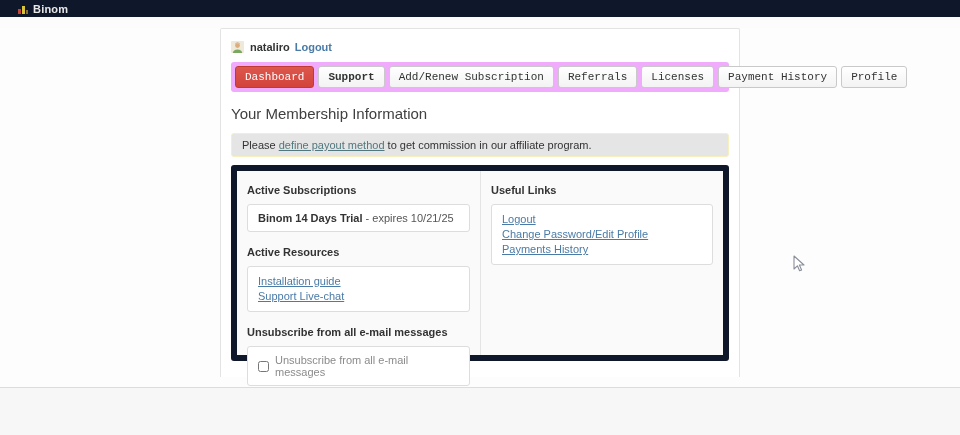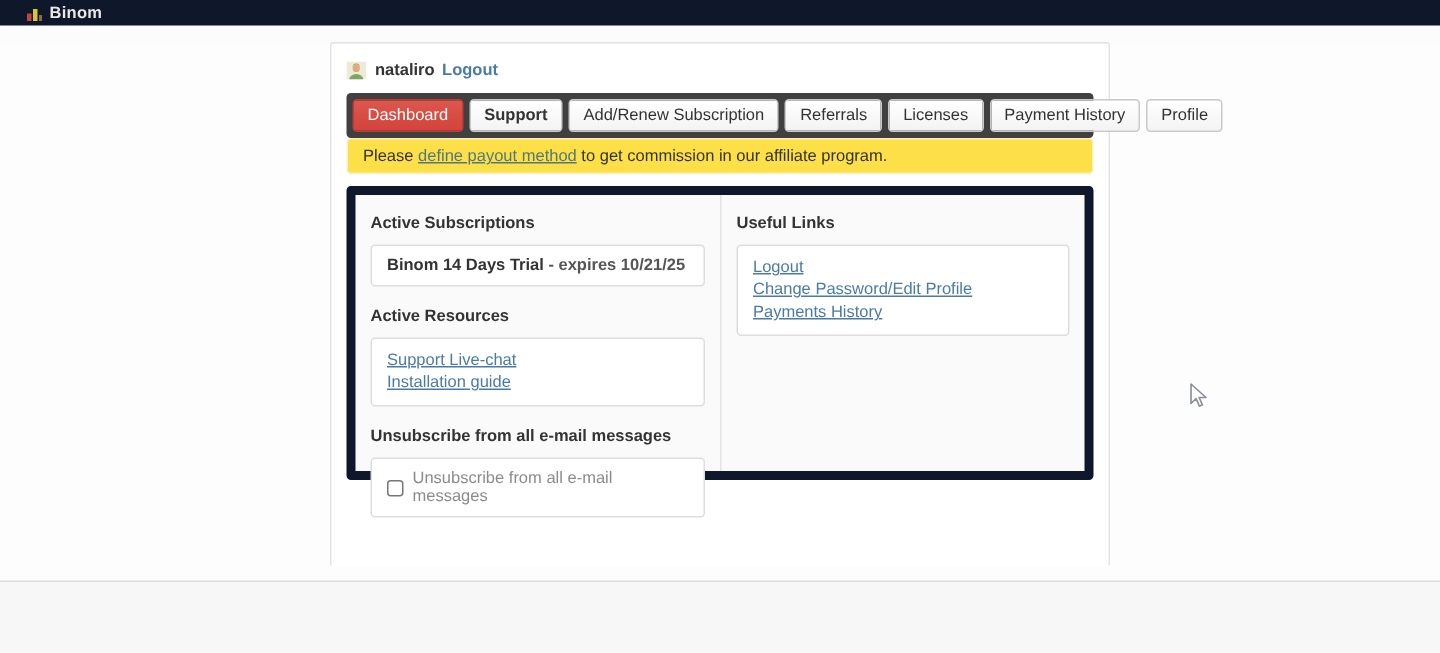--- a/index.html
+++ b/index.html
@@ -42,26 +42,27 @@
     border-radius: 2px 2px 0 0;
     padding: 10px;
   }
 
   .user-row { display: flex; align-items: center; margin: 2px 0 9px; }
   .avatar { width: 13px; height: 12px; margin-right: 6px; display: inline-block; }
   .username { font-weight: bold; color: #333; margin-right: 5px; }
   .logout-link { color: #4a7ba7; font-weight: bold; text-decoration: none; cursor: pointer; }
 
   .tabstrip {
-    background: #404040;
+    background: #f0abfc;
     border-radius: 3px;
     padding: 4px;
     display: flex;
     gap: 4px;
     align-items: flex-start;
+    font-family: Liberation Mono, monospace;
   }
   .tab {
     background: linear-gradient(#ffffff, #f3f3f3);
     border: 1px solid #c9c9c9;
     border-radius: 3px;
     padding: 4px 9px;
     color: #333;
     white-space: nowrap;
     cursor: pointer;
     font-size: 11px;
@@ -74,21 +75,21 @@
   .tab.bold { font-weight: bold; }
 
   .page-title {
     font-size: 15px;
     font-weight: normal;
     color: #404040;
     margin: 13px 0 11px;
   }
 
   .alert {
-    background: #fde047;
+    background: #e5e5e5;
     border: 1px solid #f6efc0;
     border-radius: 3px;
     padding: 5px 10px;
     color: #333;
   }
   .alert a { color: #50787e; text-decoration: underline; cursor: pointer; }
 
   .panel {
     margin-top: 8px;
     height: 196px;
@@ -105,21 +106,21 @@
 
   .box {
     background: #ffffff;
     border: 1px solid #dddddd;
     border-radius: 3px;
     padding: 7px 10px;
   }
   .box a { color: #4a7ba7; text-decoration: underline; display: block; line-height: 15px; cursor: pointer; }
 
   .sub-name { font-weight: bold; color: #333; }
-  .sub-expires { color: #555; font-weight: bold; }
+  .sub-expires { color: #555; }
 
   .check-row { display: flex; align-items: center; color: #8b8b8b; }
   .check-row input { width: 11px; height: 11px; margin: 0 6px 0 0; }
 
   .cursor { position: absolute; left: 793px; top: 255px; pointer-events: none; }
 </style>
 </head>
 <body>
 
 <div class="topbar">
@@ -152,37 +153,38 @@
     <div class="tabstrip">
       <div class="tab active">Dashboard</div>
       <div class="tab bold">Support</div>
       <div class="tab">Add/Renew Subscription</div>
       <div class="tab">Referrals</div>
       <div class="tab">Licenses</div>
       <div class="tab">Payment History</div>
       <div class="tab">Profile</div>
     </div>
 
+    <h1 class="page-title">Your Membership Information</h1>
 
     <div class="alert">
       <span>Please </span><a>define payout method</a><span> to get commission in our affiliate program.</span>
     </div>
 
     <div class="panel">
 
       <div class="col col-left">
         <div class="section-heading">Active Subscriptions</div>
         <div class="box">
           <span class="sub-name">Binom 14 Days Trial</span><span class="sub-expires"> - expires 10/21/25</span>
         </div>
 
         <div class="section-heading spaced">Active Resources</div>
         <div class="box">
+          <a>Installation guide</a>
           <a>Support Live-chat</a>
-          <a>Installation guide</a>
         </div>
 
         <div class="section-heading spaced">Unsubscribe from all e-mail messages</div>
         <div class="box">
           <label class="check-row">
             <input type="checkbox" style="">
             <span>Unsubscribe from all e-mail messages</span>
           </label>
         </div>
       </div>

